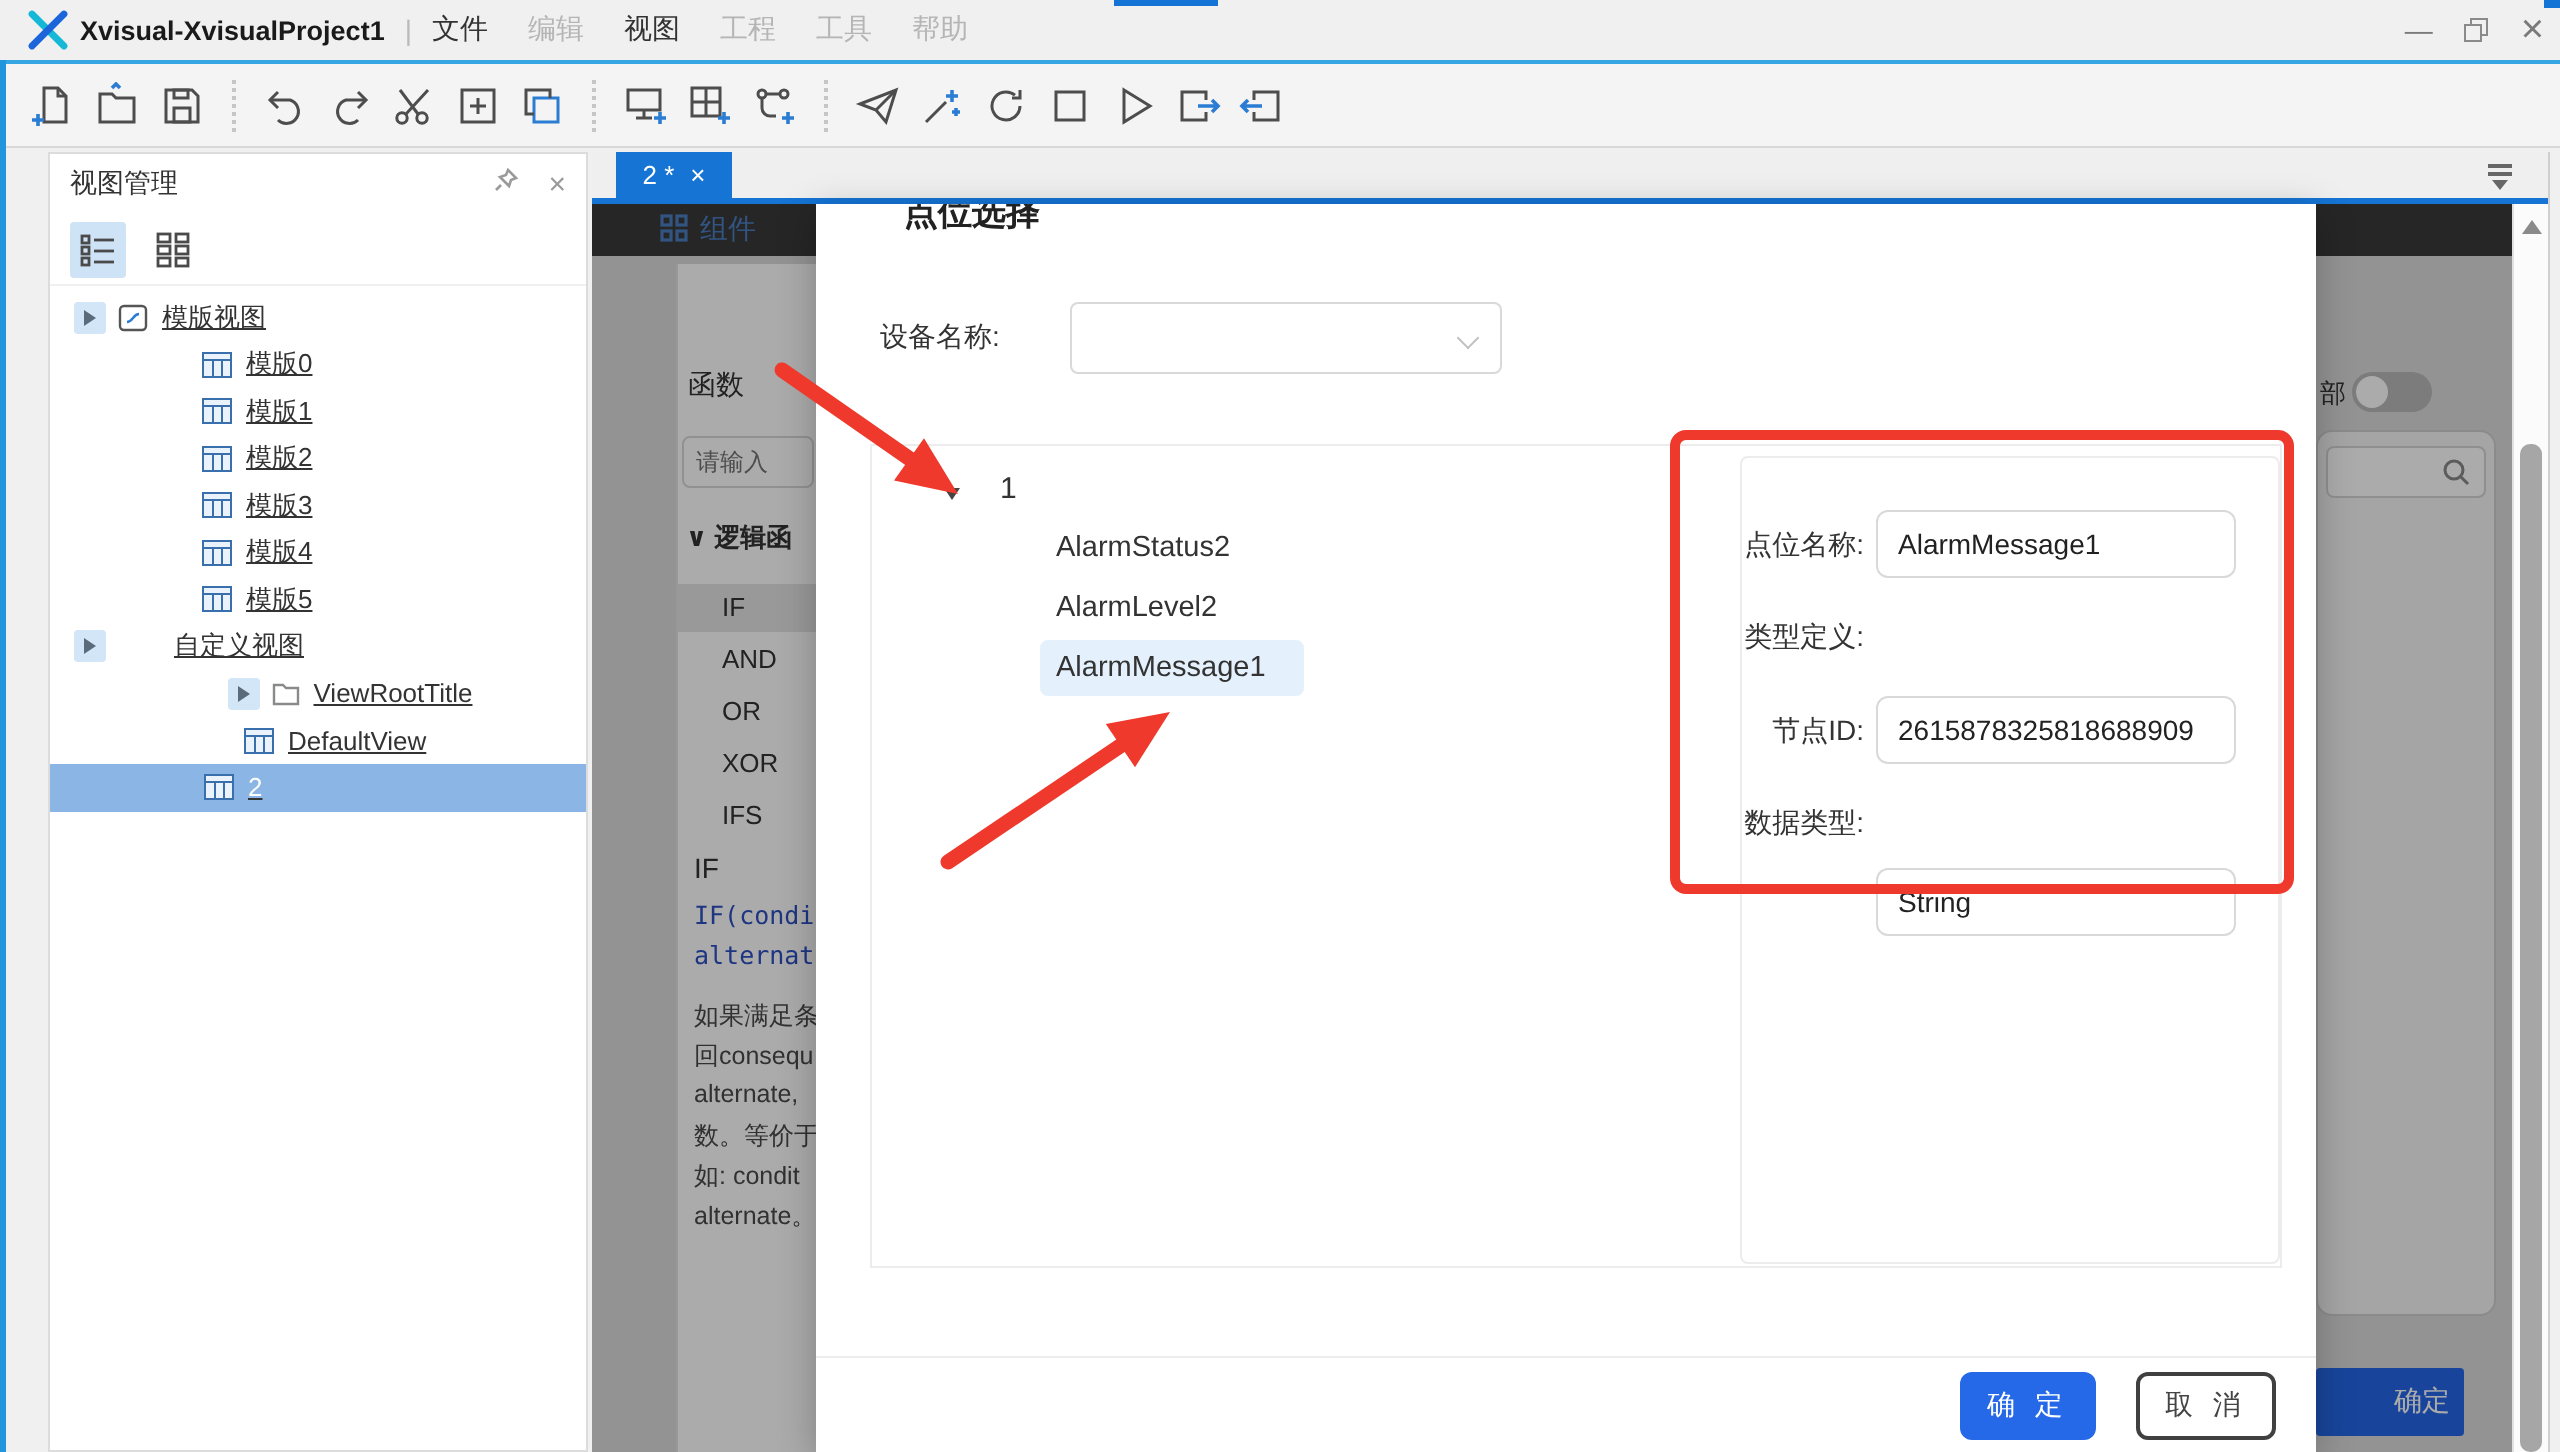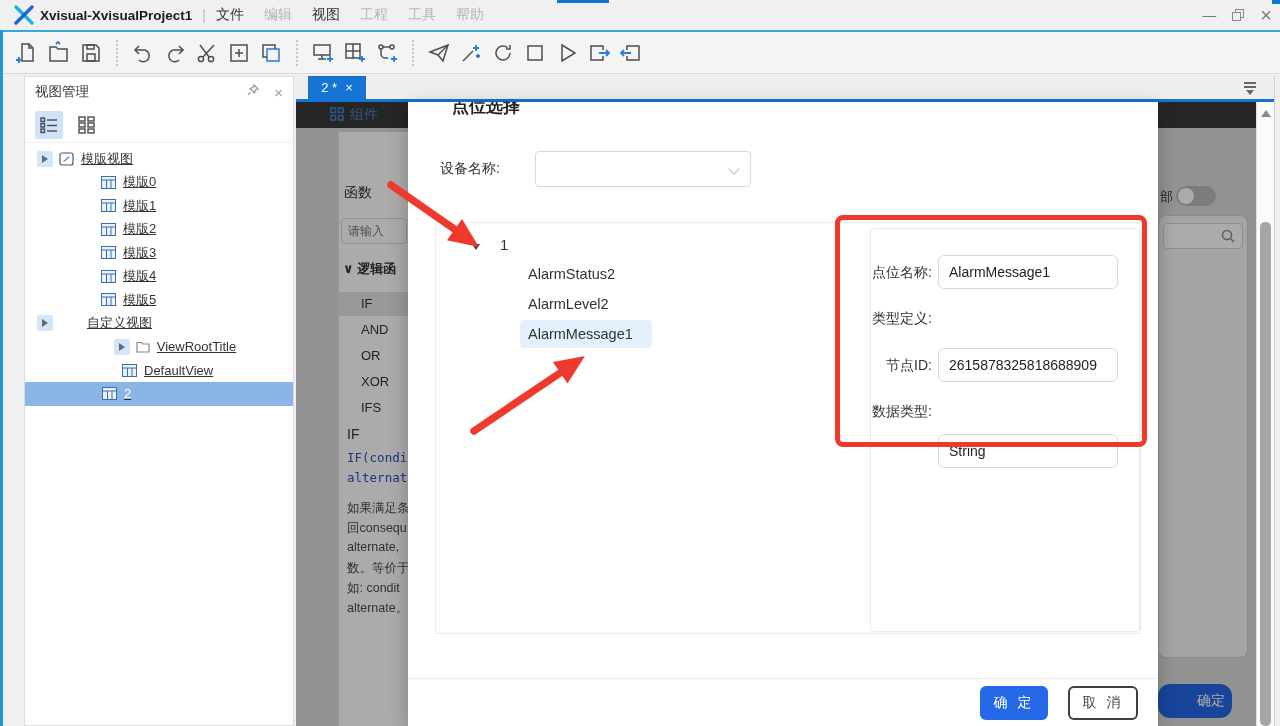--- a/index.html
+++ b/index.html
@@ -68,21 +68,21 @@
   .fn-dtitle { position:absolute; left:8px; top:294px; font-size:14px; color:#333; }
   .fn-code { position:absolute; left:8px; font-family:"DejaVu Sans Mono",monospace; font-size:12.5px; color:#2d4fc0; }
   .fn-desc { position:absolute; left:8px; font-size:12.5px; color:#4a4a4a; }
   .rp { position:absolute; left:862px; top:26px; width:98px; height:624px; background:#dcdcdc; }
   .rp-dark { position:absolute; left:0; top:0; width:98px; height:26px; background:#3a3a3a; }
   .rp-label { position:absolute; left:2px; top:86px; font-size:13px; color:#333; }
   .toggle { position:absolute; left:18px; top:84px; width:40px; height:20px; border-radius:10px; background:#b9b9b9; }
   .toggle .knob { position:absolute; left:2px; top:2px; width:16px; height:16px; border-radius:50%; background:#fff; }
   .rp-card { position:absolute; left:0px; top:113px; width:90px; height:443px; border:1px solid #cfcfcf; border-radius:8px; background:#f6f6f6; }
   .rp-search { position:absolute; left:4px; top:7px; width:80px; height:26px; border:1px solid #d5d5d5; border-radius:4px; background:#fff; }
-  .rp-ok { position:absolute; left:0px; top:582px; width:74px; height:34px; background:#2568e8; border-radius:12px; color:#fff; font-size:14px; display:flex; align-items:center; justify-content:center;padding-left:32px; }
+  .rp-ok { position:absolute; left:0px; top:582px; width:74px; height:34px; background:#2568e8; border-radius:2px; color:#fff; font-size:14px; display:flex; align-items:center; justify-content:center;padding-left:32px; }
   .dim-overlay { position:absolute; left:0; top:26px; width:960px; height:624px; background:rgba(0,0,0,0.33); z-index:15; }
 
   
   .scrollbar { position:absolute; left:1256px; top:102px; width:18px; height:624px; background:#fbfbfb; border-left:1px solid #e0e0e0; z-index:16; }
   .sb-up { position:absolute; left:4px; top:8px; width:0; height:0; border-left:5px solid transparent; border-right:5px solid transparent; border-bottom:7px solid #8a8a8a; }
   .sb-thumb { position:absolute; left:3px; top:120px; width:11px; height:504px; background:#a6a6a6; border-radius:5px; }
   .right-gutter { position:absolute; left:1274px; top:76px; width:6px; height:650px; background:#f0f0f0; border-left:1px solid #cfcfcf; }
 
   
   .dialog { position:absolute; left:408px; top:102px; width:750px; height:624px; background:#fff; box-shadow:0 4px 18px rgba(0,0,0,0.25); z-index:20; }

